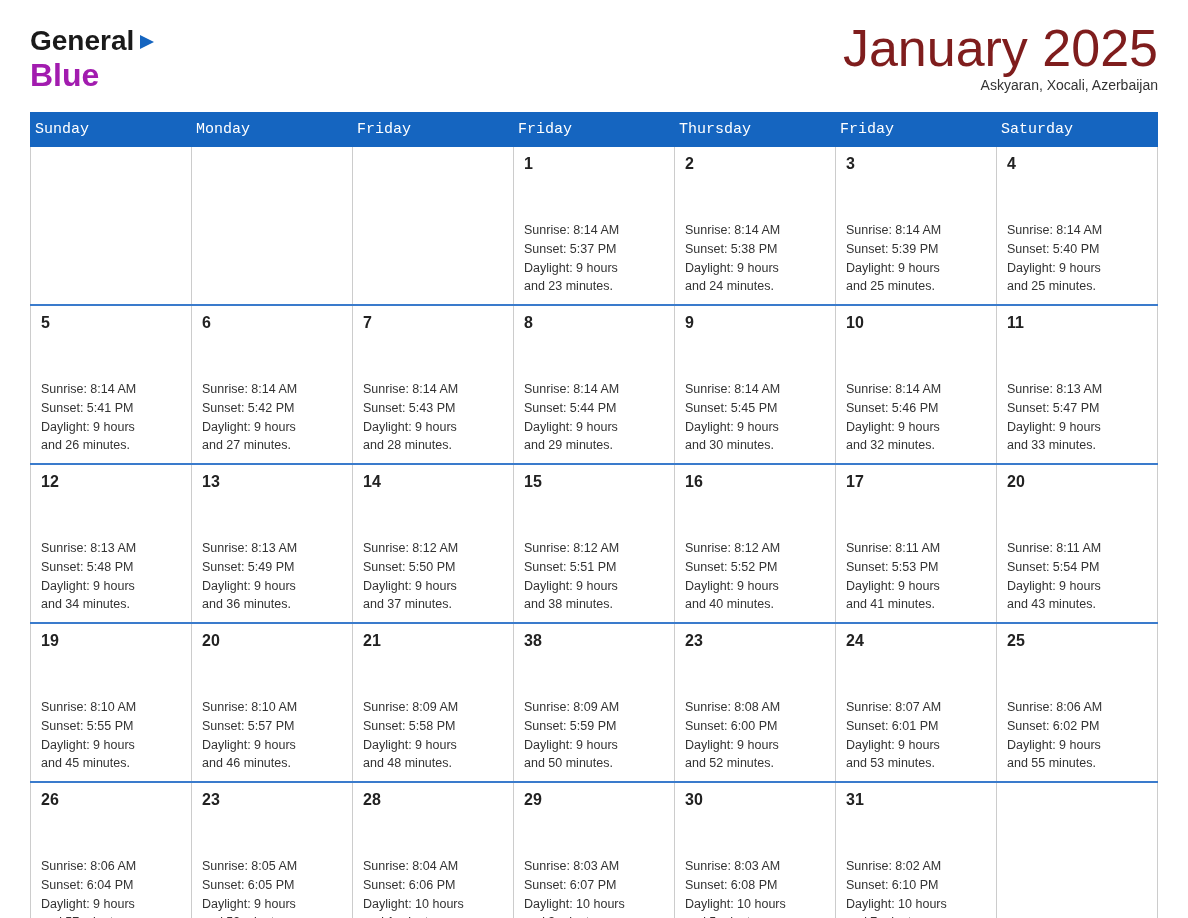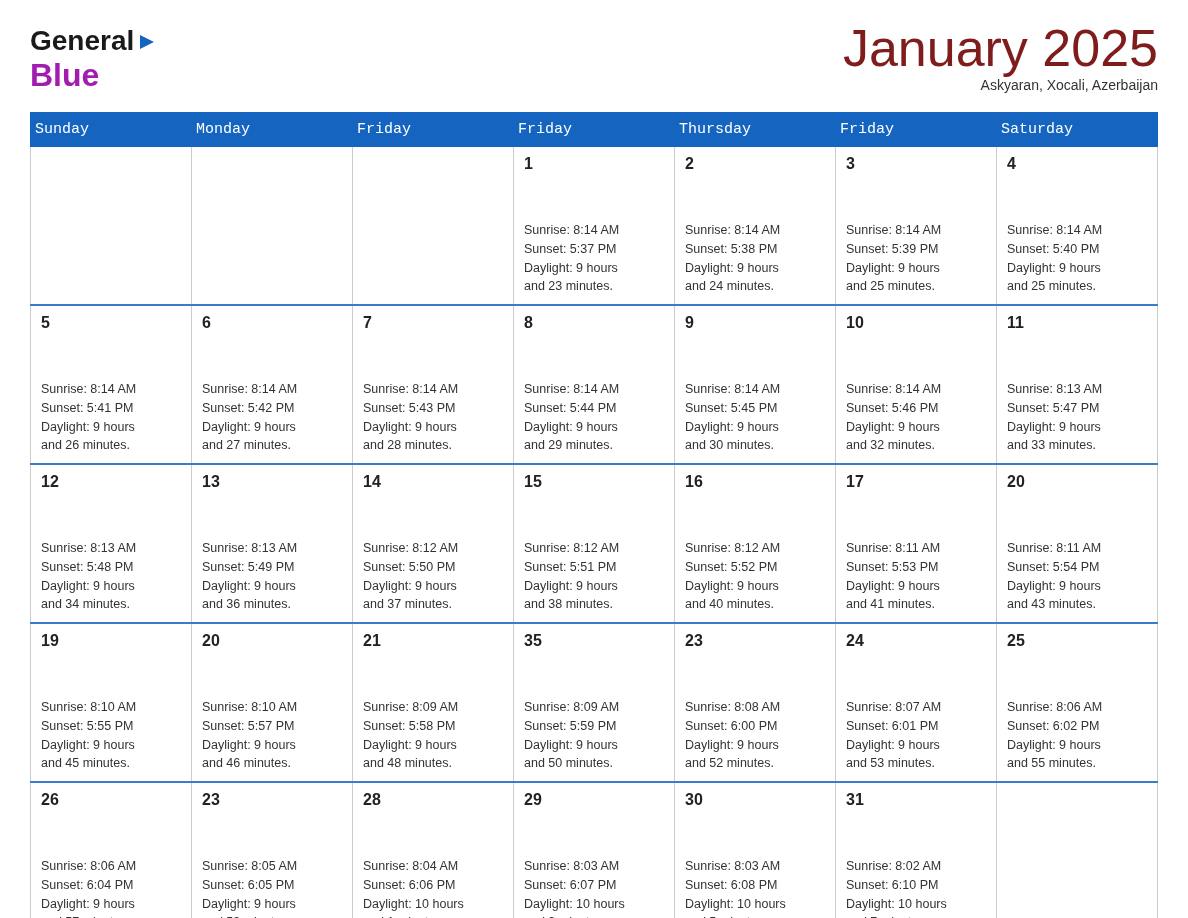--- a/index.html
+++ b/index.html
@@ -206,21 +206,21 @@
         </td>
         <td>
           <span class="day-number">20</span>
           <div class="day-info">Sunrise: 8:10 AM<br>Sunset: 5:57 PM<br>Daylight: 9 hours<br>and 46 minutes.</div>
         </td>
         <td>
           <span class="day-number">21</span>
           <div class="day-info">Sunrise: 8:09 AM<br>Sunset: 5:58 PM<br>Daylight: 9 hours<br>and 48 minutes.</div>
         </td>
         <td>
-          <span class="day-number">35</span>
+          <span class="day-number">38</span>
           <div class="day-info">Sunrise: 8:09 AM<br>Sunset: 5:59 PM<br>Daylight: 9 hours<br>and 50 minutes.</div>
         </td>
         <td>
           <span class="day-number">23</span>
           <div class="day-info">Sunrise: 8:08 AM<br>Sunset: 6:00 PM<br>Daylight: 9 hours<br>and 52 minutes.</div>
         </td>
         <td>
           <span class="day-number">24</span>
           <div class="day-info">Sunrise: 8:07 AM<br>Sunset: 6:01 PM<br>Daylight: 9 hours<br>and 53 minutes.</div>
         </td>

